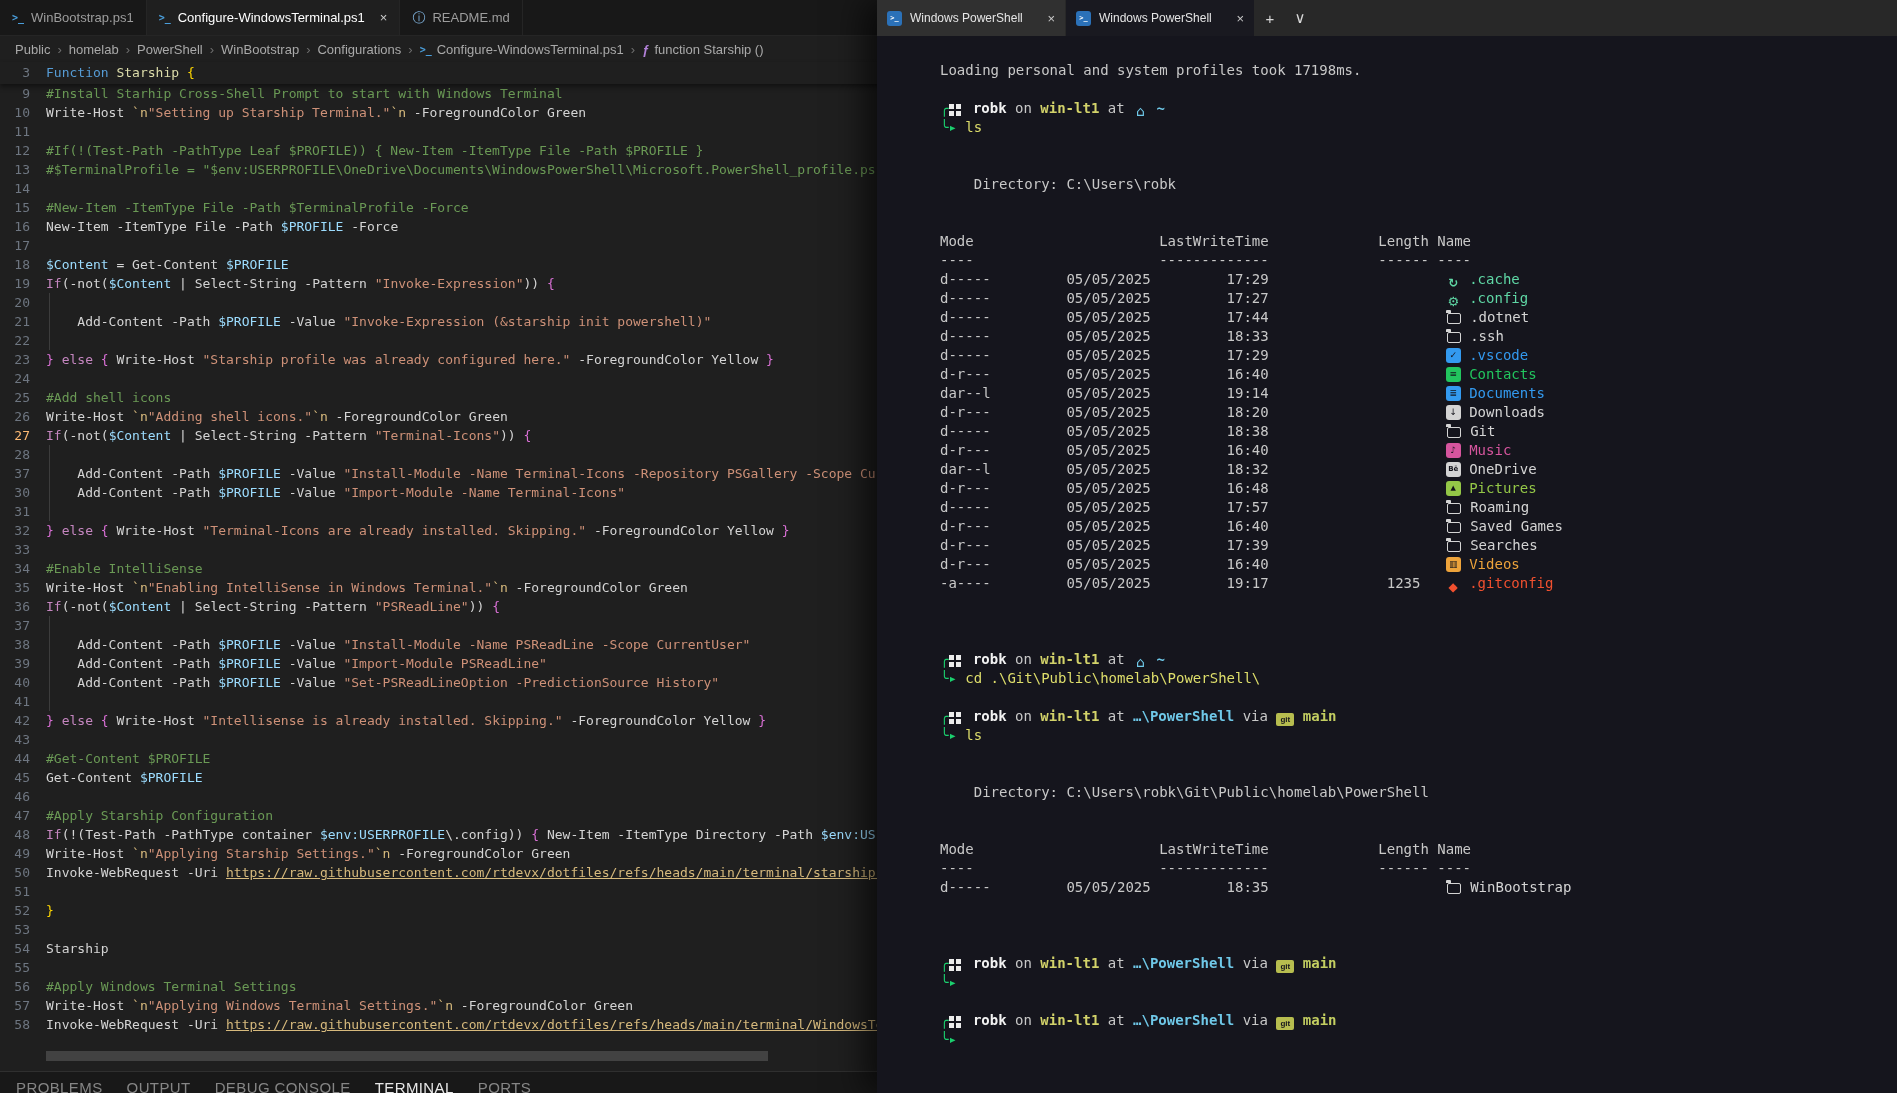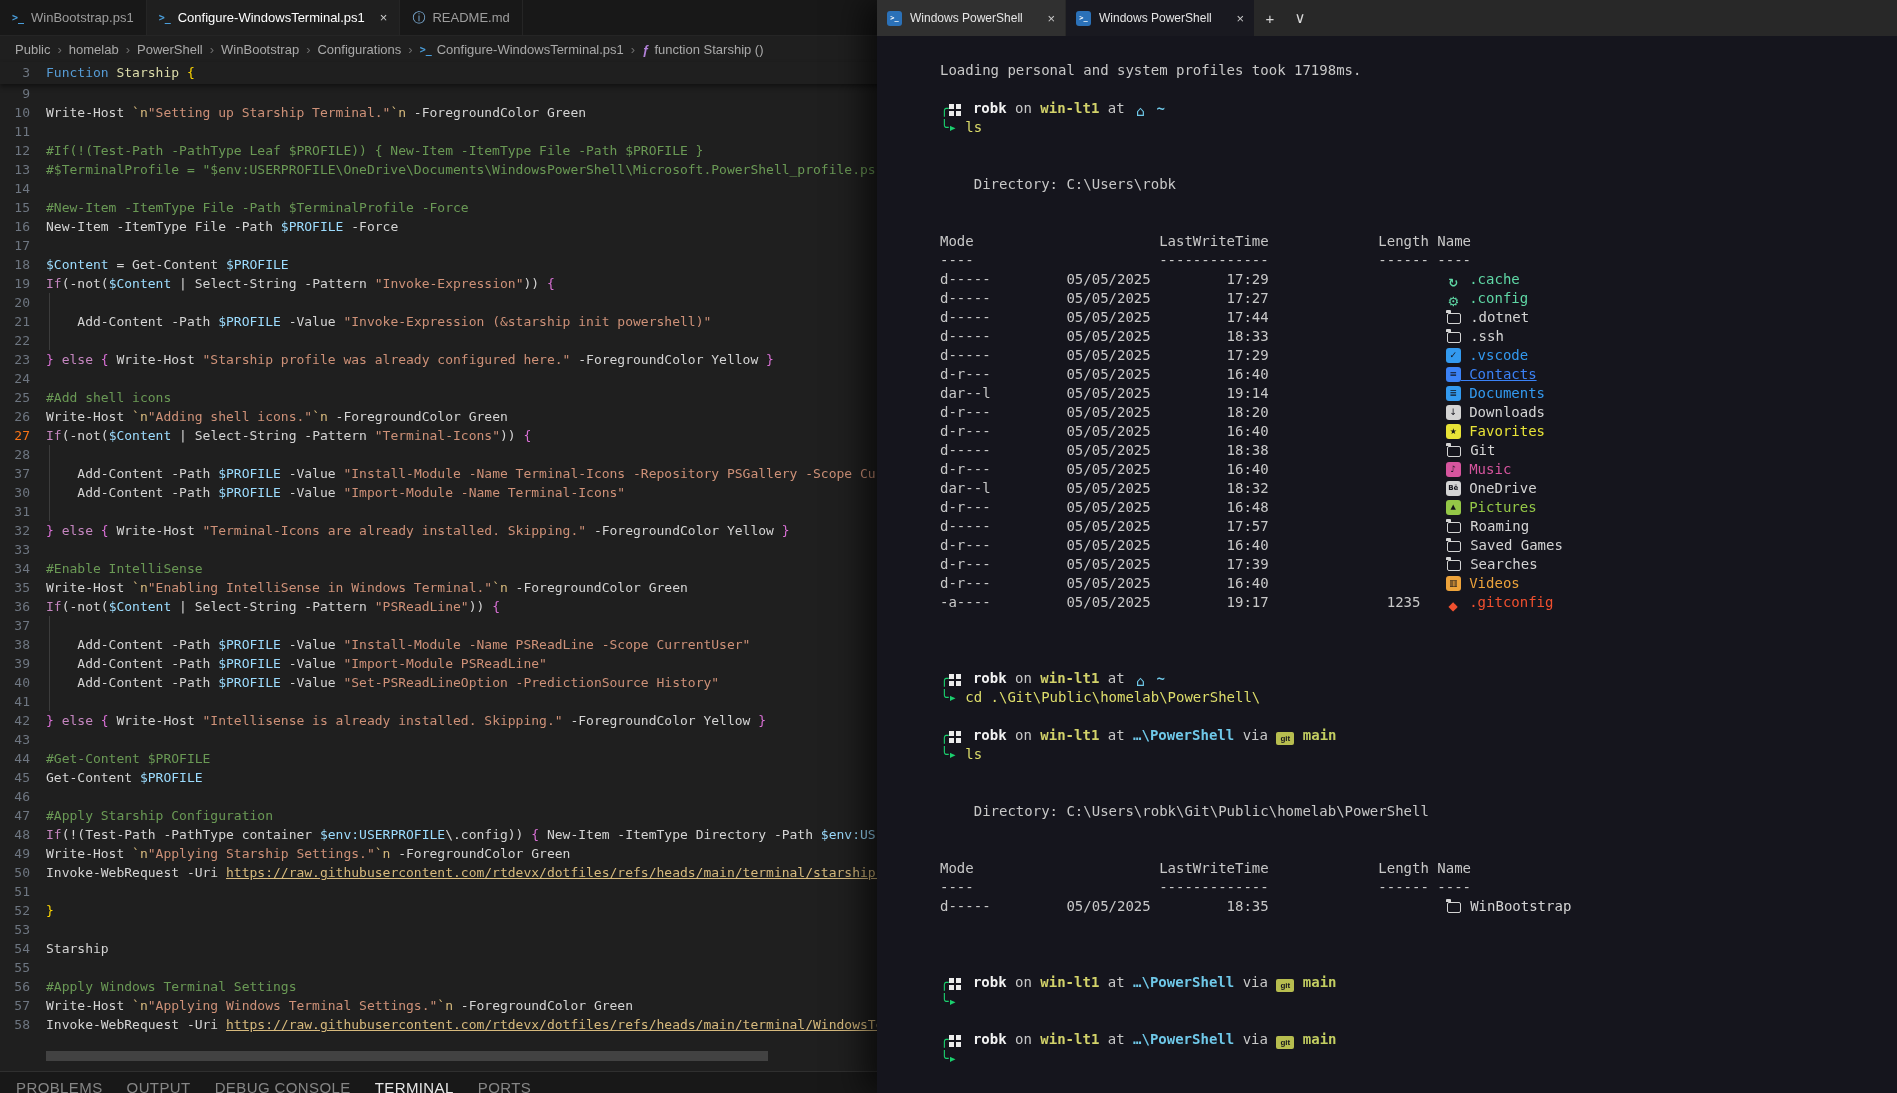--- a/index.html
+++ b/index.html
@@ -16,21 +16,21 @@
   .fi-info{color:#7fb2dd;font-size:13px;}
   .crumbs{height:26px;display:flex;align-items:center;padding-left:15px;font-size:13px;color:#a9a9a9;background:#1f1f1f;white-space:nowrap;}
   .crumbs .sep{margin:0 7px;color:#6e6e6e;}
   .crumbs .sym{color:#b180d7;font-weight:bold;margin-right:5px;}
   .crumbs .psmini{margin-right:5px;}
   
   .sticky{height:22px;display:flex;background:#1f1f1f;position:relative;z-index:3;
           box-shadow:0 3px 5px rgba(0,0,0,.45);font:13px/22px "DejaVu Sans Mono",monospace;white-space:pre;}
   .code-line{height:19px;display:flex;font:13px/19px "DejaVu Sans Mono",monospace;white-space:pre;}
   .ln{width:30px;flex-shrink:0;text-align:right;color:#6e7681;}
-  .ln.cur{color:#f97316;}
+  .ln.cur{color:#fdba74;}
   .lc{padding-left:16px;position:relative;}
   .lc.g::before{content:'';position:absolute;left:19px;top:0;height:19px;border-left:1px solid #3c3c3c;}
   .c-def{color:#d4d4d4}.c-cmt{color:#6a9955}.c-str{color:#ce9178}.c-kw{color:#c586c0}
   .c-var{color:#9cdcfe}.c-esc{color:#d7ba7d}.c-blue{color:#569cd6}.c-fn{color:#dcdcaa}
   .c-br1{color:#ffd700}.c-br2{color:#da70d6}
   .c-link{color:#d7ba7d;text-decoration:underline;cursor:pointer;}
   .hthumb{position:absolute;left:46px;top:1051px;width:722px;height:10px;background:#424242;z-index:2;}
   .panel{position:absolute;left:0;right:0;top:1071px;bottom:0;background:#181818;border-top:1px solid #2f2f2f;
          display:flex;align-items:flex-start;gap:24px;padding:7px 0 0 16px;}
   .ptab{font-size:15px;letter-spacing:.4px;color:#868686;cursor:default;}
@@ -110,21 +110,21 @@
       <span>Configurations</span>
       <span class="sep">›</span>
       <span class="fi-ps psmini">&gt;_</span>
       <span>Configure-WindowsTerminal.ps1</span>
       <span class="sep">›</span>
       <span class="sym">ƒ</span>
       <span>function Starship ()</span>
     </div>
   <div class="sticky" id="sticky"><span class="ln">3</span><span class="lc"><span class="c-blue">Function </span><span class="c-fn">Starship </span><span class="c-br1">{</span></span></div>
   <div id="code">
-      <div class="code-line"><span class="ln">9</span></div>
+      <div class="code-line"><span class="ln">9</span><span class="lc"><span class="c-cmt">#Install Starhip Cross-Shell Prompt to start with Windows Terminal</span></span></div>
       <div class="code-line"><span class="ln">10</span><span class="lc"><span class="c-def">Write-Host </span><span class="c-esc">`n</span><span class="c-str">"Setting up Starship Terminal."</span><span class="c-esc">`n</span><span class="c-def"> -ForegroundColor Green</span></span></div>
       <div class="code-line"><span class="ln">11</span><span class="lc"></span></div>
       <div class="code-line"><span class="ln">12</span><span class="lc"><span class="c-cmt">#If(!(Test-Path -PathType Leaf $PROFILE)) { New-Item -ItemType File -Path $PROFILE }</span></span></div>
       <div class="code-line"><span class="ln">13</span><span class="lc"><span class="c-cmt">#$TerminalProfile = "$env:USERPROFILE\OneDrive\Documents\WindowsPowerShell\Microsoft.PowerShell_profile.ps1"</span></span></div>
       <div class="code-line"><span class="ln">14</span><span class="lc"></span></div>
       <div class="code-line"><span class="ln">15</span><span class="lc"><span class="c-cmt">#New-Item -ItemType File -Path $TerminalProfile -Force</span></span></div>
       <div class="code-line"><span class="ln">16</span><span class="lc"><span class="c-def">New-Item -ItemType File -Path </span><span class="c-var">$PROFILE</span><span class="c-def"> -Force</span></span></div>
       <div class="code-line"><span class="ln">17</span><span class="lc"></span></div>
       <div class="code-line"><span class="ln">18</span><span class="lc"><span class="c-var">$Content</span><span class="c-def"> = Get-Content </span><span class="c-var">$PROFILE</span></span></div>
       <div class="code-line"><span class="ln">19</span><span class="lc"><span class="c-kw">If</span><span class="c-def">(-not(</span><span class="c-var">$Content</span><span class="c-def"> | Select-String -Pattern </span><span class="c-str">"Invoke-Expression"</span><span class="c-def">)) </span><span class="c-br2">{</span></span></div>
@@ -206,24 +206,23 @@
         <div class="trow"><span class="t-def">    Directory: C:\Users\robk</span></div>
         <div class="trow"> </div>
         <div class="trow"> </div>
         <div class="trow"><span class="t-def">Mode                      LastWriteTime             Length Name</span></div>
         <div class="trow"><span class="t-def">----                      -------------             ------ ----</span></div>
         <div class="trow"><span class="t-def">d-----         05/05/2025         17:29                     </span><span style="color: rgb(95, 215, 165);"><span class="ic icg ic-cache"></span><span> .cache</span></span></div>
         <div class="trow"><span class="t-def">d-----         05/05/2025         17:27                     </span><span style="color: rgb(95, 215, 165);"><span class="ic icg ic-config"></span><span> .config</span></span></div>
         <div class="trow"><span class="t-def">d-----         05/05/2025         17:44                     </span><span style="color: rgb(212, 212, 212);"><span class="ic ic-folder"></span><span> .dotnet</span></span></div>
         <div class="trow"><span class="t-def">d-----         05/05/2025         18:33                     </span><span style="color: rgb(212, 212, 212);"><span class="ic ic-folder"></span><span> .ssh</span></span></div>
         <div class="trow"><span class="t-def">d-----         05/05/2025         17:29                     </span><span style="color: rgb(51, 154, 240);"><span class="ic icb ic-vscode"></span><span> .vscode</span></span></div>
-        <div class="trow"><span class="t-def">d-r---         05/05/2025         16:40                     </span><span style="color: #3b82f6; text-decoration: underline;"><span class="ic icb ic-contacts"></span><span> Contacts</span></span></div>
+        <div class="trow"><span class="t-def">d-r---         05/05/2025         16:40                     </span><span style="color: #22c55e;"><span class="ic icb ic-contacts"></span><span> Contacts</span></span></div>
         <div class="trow"><span class="t-def">dar--l         05/05/2025         19:14                     </span><span style="color: rgb(51, 154, 240);"><span class="ic icb ic-documents"></span><span> Documents</span></span></div>
         <div class="trow"><span class="t-def">d-r---         05/05/2025         18:20                     </span><span style="color: rgb(212, 212, 212);"><span class="ic icb ic-downloads"></span><span> Downloads</span></span></div>
-        <div class="trow"><span class="t-def">d-r---         05/05/2025         16:40                     </span><span style="color: rgb(232, 227, 55);"><span class="ic icb ic-favorites"></span><span> Favorites</span></span></div>
         <div class="trow"><span class="t-def">d-----         05/05/2025         18:38                     </span><span style="color: rgb(212, 212, 212);"><span class="ic ic-folder"></span><span> Git</span></span></div>
         <div class="trow"><span class="t-def">d-r---         05/05/2025         16:40                     </span><span style="color: rgb(214, 85, 158);"><span class="ic icb ic-music"></span><span> Music</span></span></div>
         <div class="trow"><span class="t-def">dar--l         05/05/2025         18:32                     </span><span style="color: rgb(212, 212, 212);"><span class="ic icb ic-onedrive"></span><span> OneDrive</span></span></div>
         <div class="trow"><span class="t-def">d-r---         05/05/2025         16:48                     </span><span style="color: rgb(148, 199, 71);"><span class="ic icb ic-pictures"></span><span> Pictures</span></span></div>
         <div class="trow"><span class="t-def">d-----         05/05/2025         17:57                     </span><span style="color: rgb(212, 212, 212);"><span class="ic ic-folder"></span><span> Roaming</span></span></div>
         <div class="trow"><span class="t-def">d-r---         05/05/2025         16:40                     </span><span style="color: rgb(212, 212, 212);"><span class="ic ic-folder"></span><span> Saved Games</span></span></div>
         <div class="trow"><span class="t-def">d-r---         05/05/2025         17:39                     </span><span style="color: rgb(212, 212, 212);"><span class="ic ic-folder"></span><span> Searches</span></span></div>
         <div class="trow"><span class="t-def">d-r---         05/05/2025         16:40                     </span><span style="color: rgb(237, 163, 59);"><span class="ic icb ic-videos"></span><span> Videos</span></span></div>
         <div class="trow"><span class="t-def">-a----         05/05/2025         19:17              1235   </span><span style="color: rgb(241, 80, 47);"><span class="ic icg ic-gitconf"></span><span> .gitconfig</span></span></div>
         <div class="trow"> </div>

